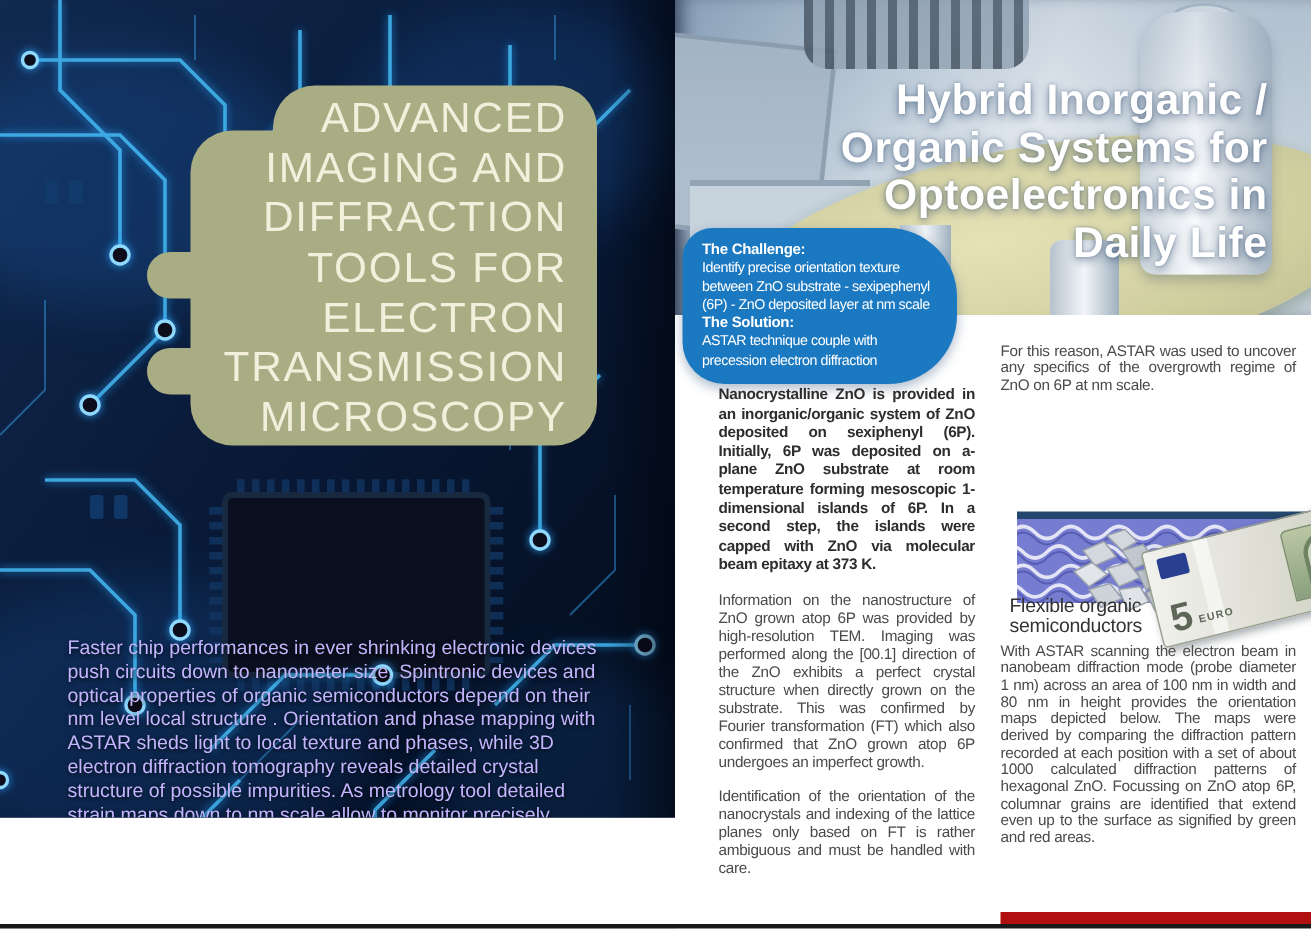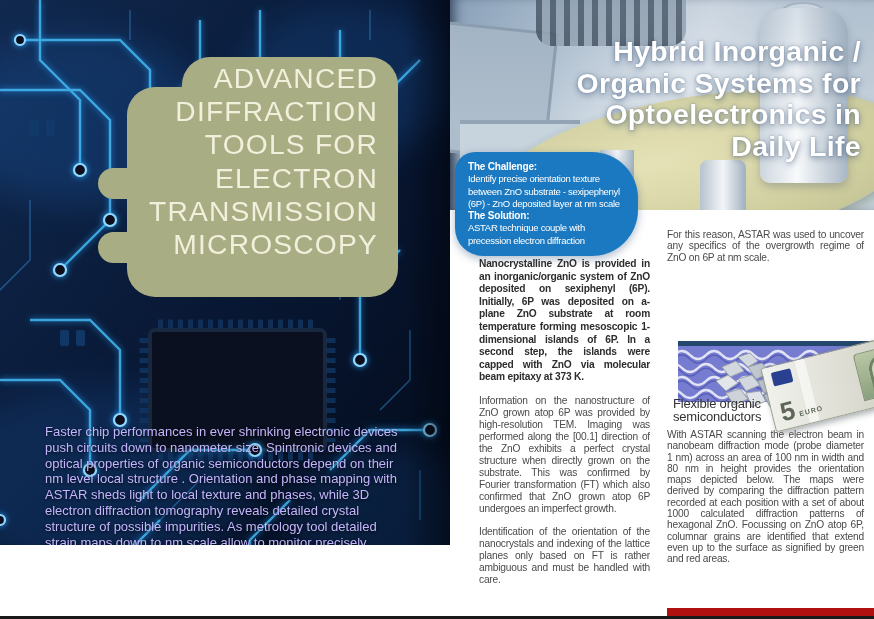--- a/index.html
+++ b/index.html
@@ -183,20 +183,21 @@
     </svg>
     <div class="left-edge-shade"></div>
 
     <div class="card-piece card-top"></div>
     <div class="card-piece card-main"></div>
     <div class="card-piece card-tab card-tab-1"></div>
     <div class="card-piece card-tab card-tab-2"></div>
 
     <h1 class="left-title" style="margin:0;">
       <span>ADVANCED</span>
+      <span>IMAGING AND</span>
       <span>DIFFRACTION</span>
       <span>TOOLS FOR</span>
       <span>ELECTRON</span>
       <span>TRANSMISSION</span>
       <span>MICROSCOPY</span>
     </h1>
 
     <p class="left-intro" style="margin:0;">Faster chip performances in ever shrinking electronic devices push circuits down to nanometer size. Spintronic devices and optical properties of organic semiconductors depend on their nm level local structure . Orientation and phase mapping with ASTAR sheds light to local texture and phases, while 3D electron diffraction tomography reveals detailed crystal structure of possible impurities. As metrology tool detailed strain maps down to nm scale allow to monitor precisely electrical properties and avoid device failure.</p>
 
     <span class="photo-marking">8 ORG</span>
@@ -209,21 +210,21 @@
       <div class="machine-left2"></div>
       <div class="grill"></div>
       <div class="wafer"></div>
       <div class="pillar pillar-1"></div>
       <div class="pillar pillar-2"></div>
       <div class="cyl-cap"></div>
       <div class="cylinder"></div>
       <div class="photo-haze"></div>
     </div>
 
-    <h2 class="right-title" style="margin:0;">
+    <h2 class="right-title" style="margin:16px;">
       <span>Hybrid Inorganic /</span>
       <span>Organic Systems for</span>
       <span>Optoelectronics in</span>
       <span>Daily Life</span>
     </h2>
 
     <div class="challenge-card">
       <b>The Challenge:</b>
       <span>Identify precise orientation texture between ZnO substrate - sexipephenyl (6P) - ZnO deposited layer at nm scale</span>
       <b>The Solution:</b>

